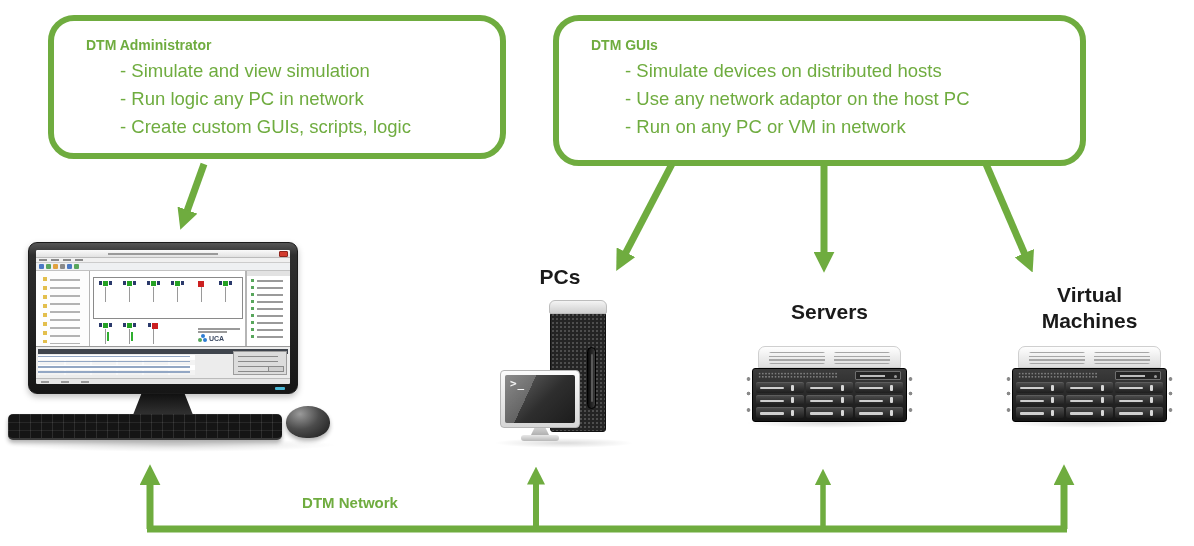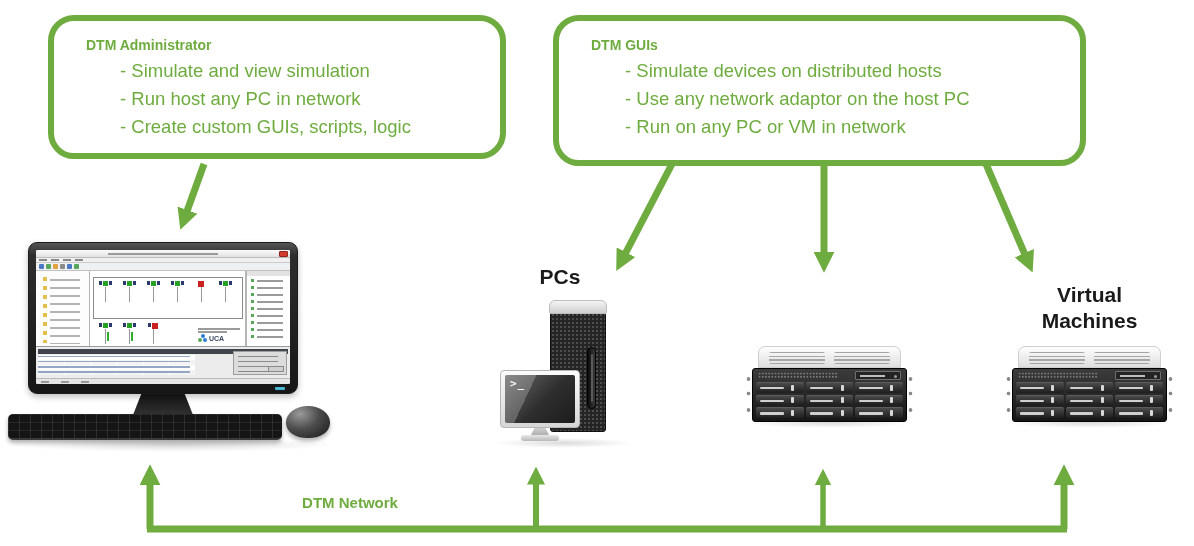--- a/index.html
+++ b/index.html
@@ -134,21 +134,21 @@
     <path d="M147,529 L1067,529" stroke="#6FAC3F" stroke-width="7" fill="none"></path>
     <path d="M150,529 L150,481" stroke="#6FAC3F" stroke-width="7" fill="none" marker-end="url(#ah)"></path>
     <path d="M536,529 L536,481" stroke="#6FAC3F" stroke-width="6" fill="none" marker-end="url(#ah)"></path>
     <path d="M823,529 L823,482" stroke="#6FAC3F" stroke-width="5.5" fill="none" marker-end="url(#ah)"></path>
     <path d="M1064,529 L1064,481" stroke="#6FAC3F" stroke-width="7" fill="none" marker-end="url(#ah)"></path>
   </svg>
 
   <div class="callout admin">
     <div class="title">DTM Administrator</div>
     <div class="bullet">- Simulate and view simulation</div>
-    <div class="bullet">- Run host any PC in network</div>
+    <div class="bullet">- Run logic any PC in network</div>
     <div class="bullet">- Create custom GUIs, scripts, logic</div>
   </div>
 
   <div class="callout hosts">
     <div class="title">DTM GUIs</div>
     <div class="bullet">- Simulate devices on distributed hosts</div>
     <div class="bullet">- Use any network adaptor on the host PC</div>
     <div class="bullet">- Run on any PC or VM in network</div>
   </div>
 
@@ -284,20 +284,21 @@
     </div>
     <div class="minimon">
       <div class="mscreen">
         <span class="prompt">&gt;_</span>
       </div>
     </div>
     <div class="mstand"></div>
     <div class="mbase"></div>
   </div>
 
+  <div class="node-label lbl-servers">Servers</div>
   <div class="rack servers">
     <div class="floor-shadow"></div>
     <div class="topunit">
       <div class="vent v1"></div>
       <div class="vent v2"></div>
     </div>
     <div class="ear left"></div>
     <div class="ear right"></div>
     <div class="rbody">
       <div class="headstrip">

